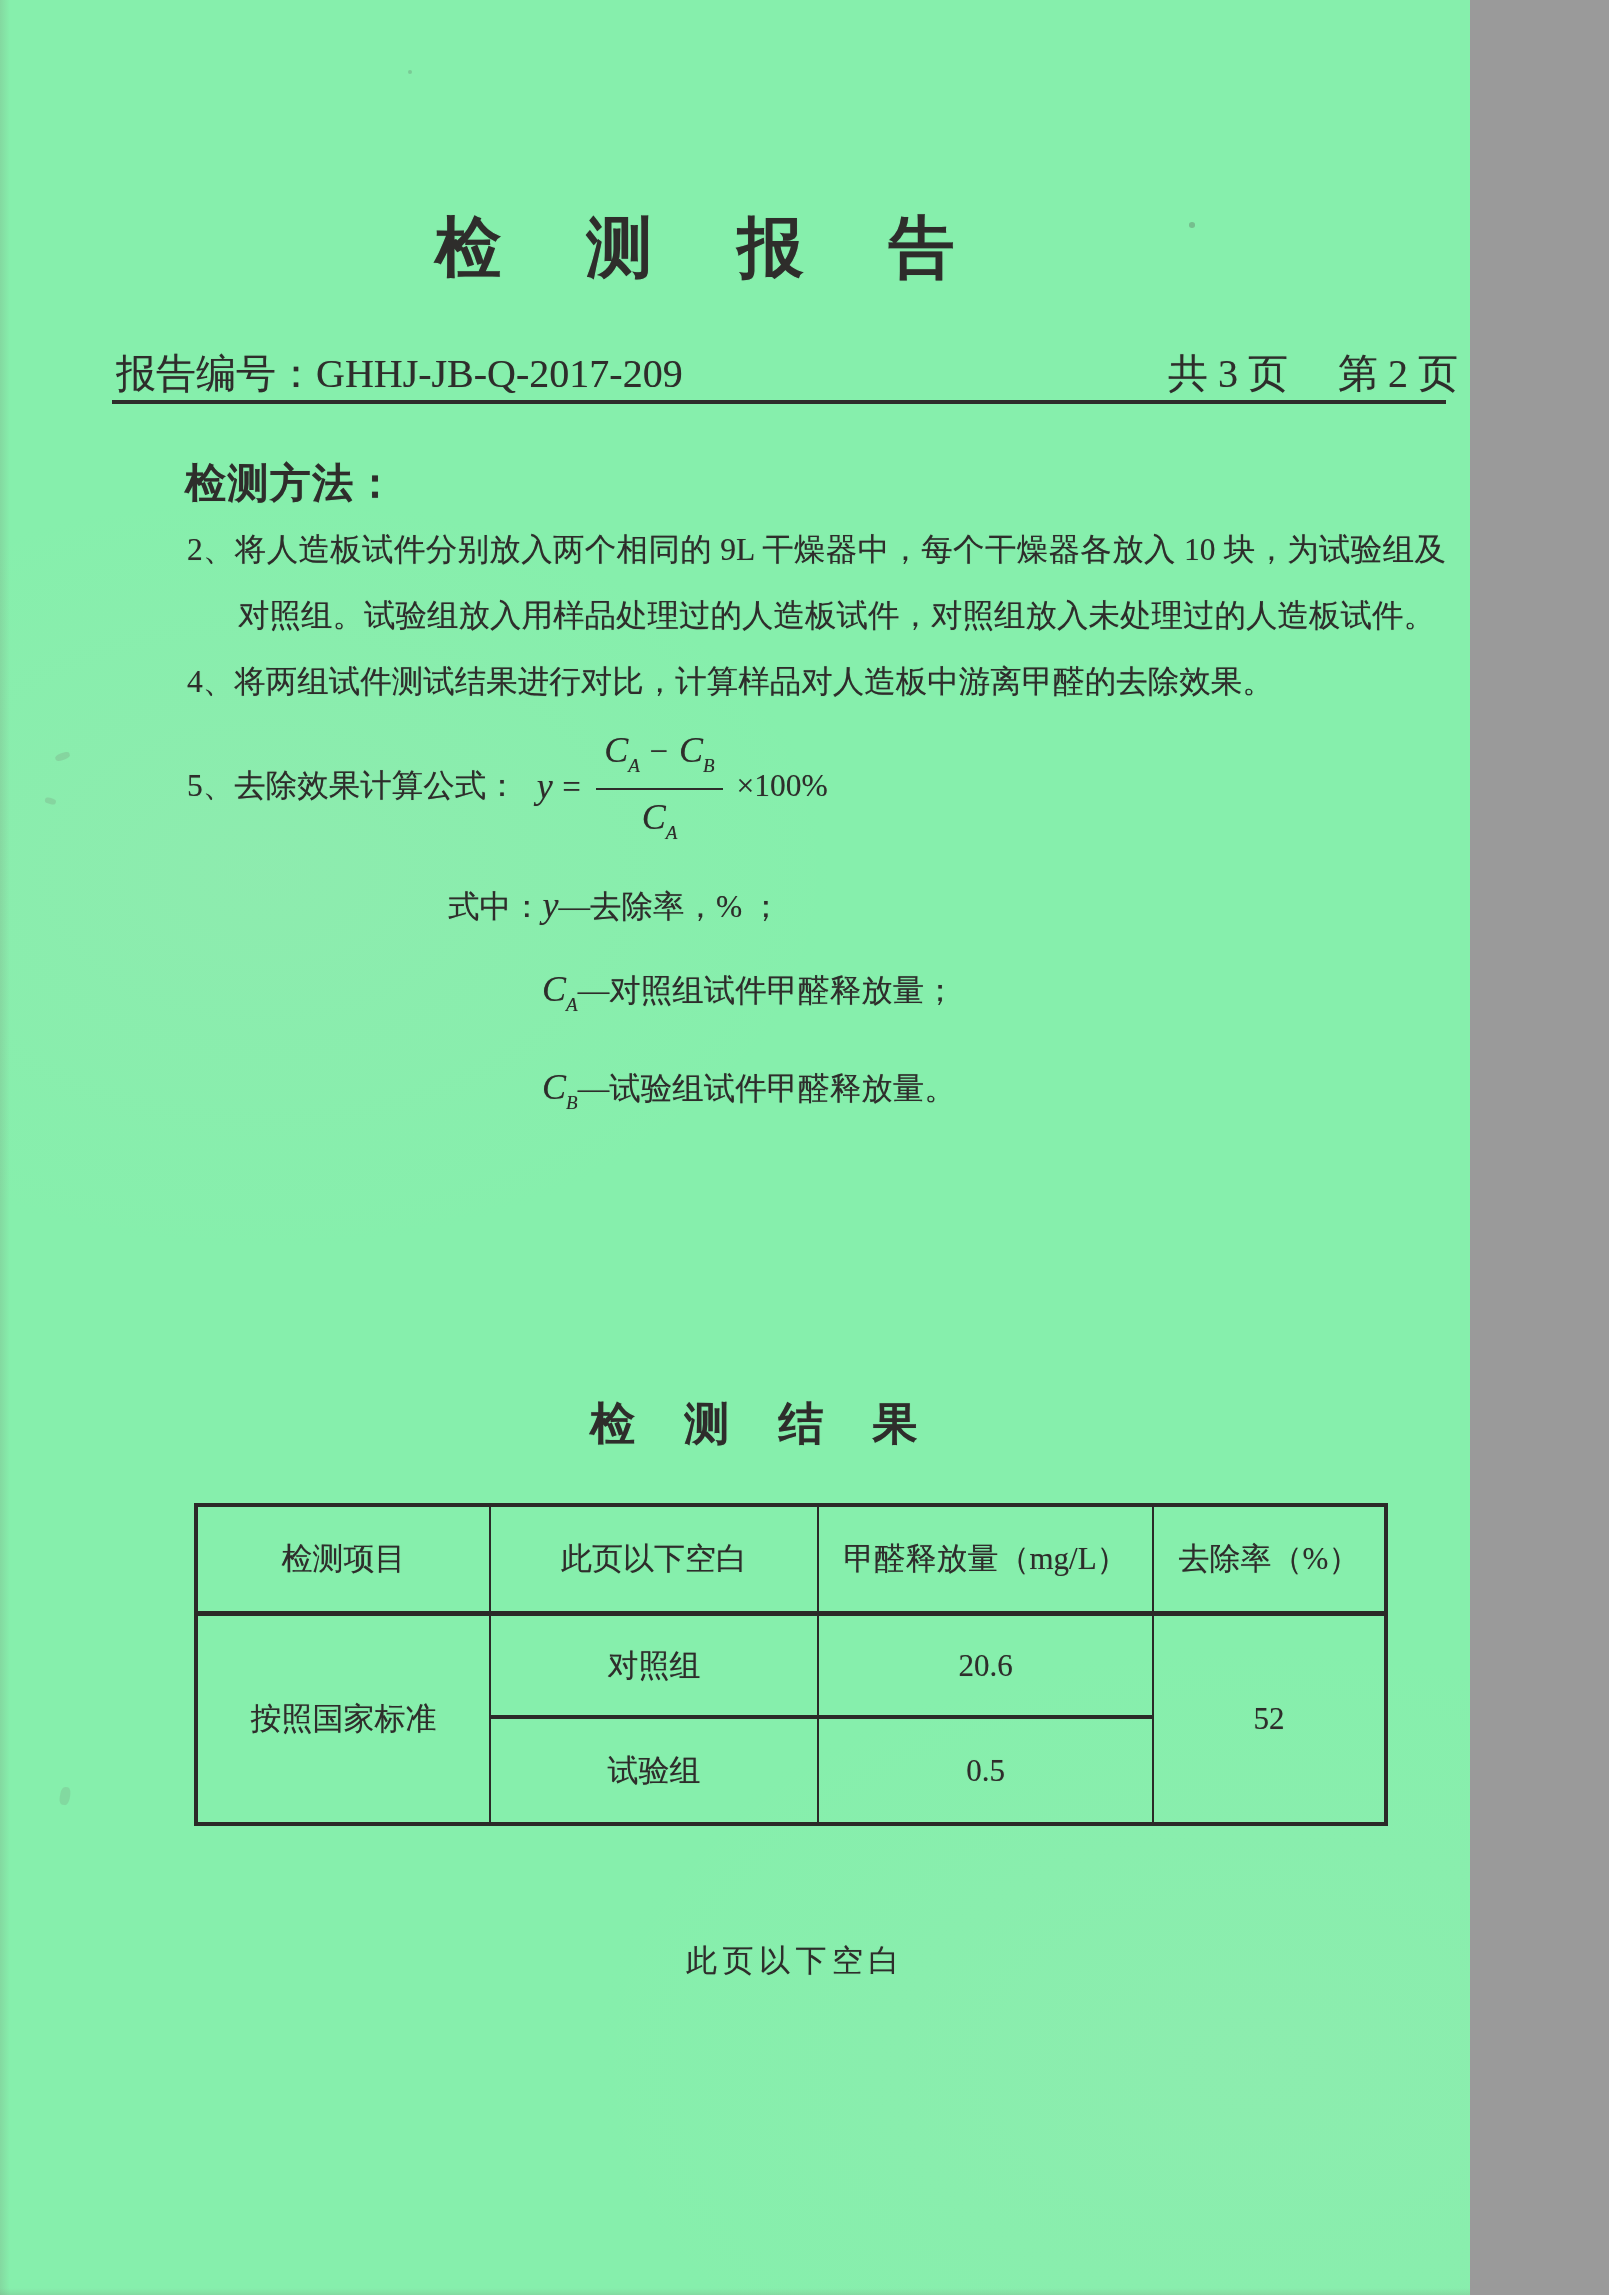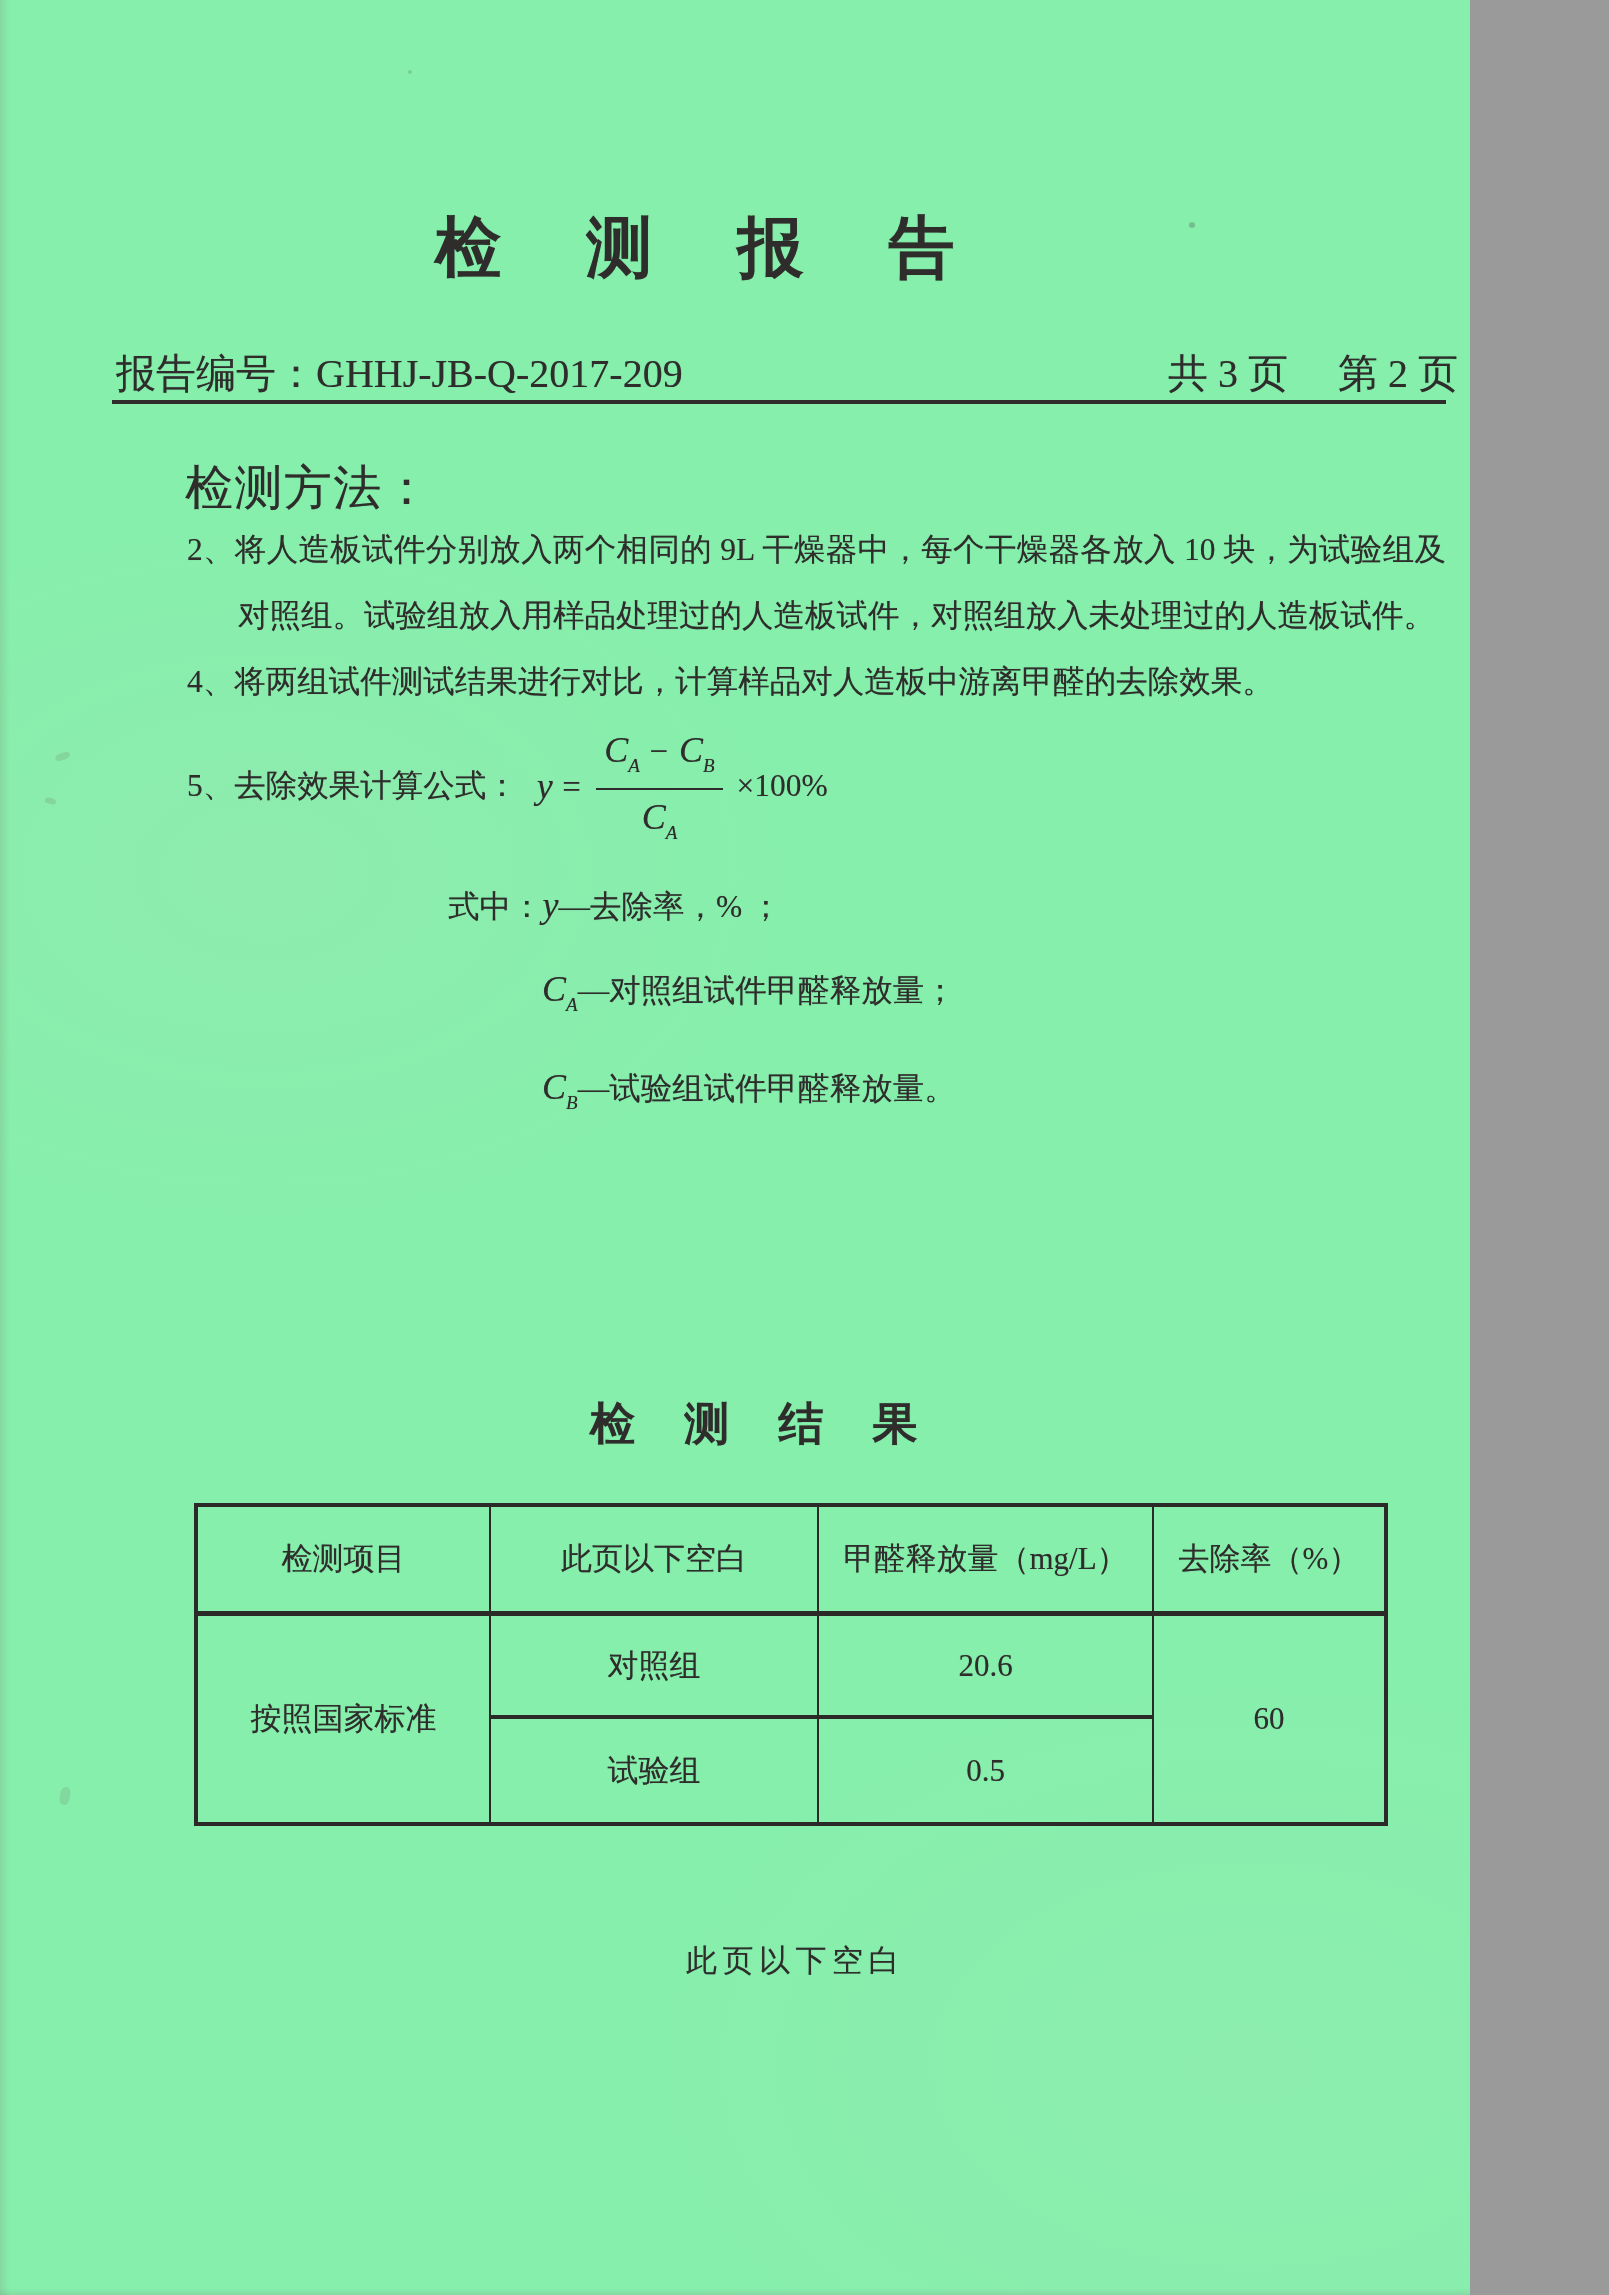--- a/index.html
+++ b/index.html
@@ -27,21 +27,21 @@
   .title { position:absolute; left:435px; top:203px;
     font-size:66px; font-weight:bold; letter-spacing:9.6px; white-space:nowrap; }
 
   .meta-row { position:absolute; left:116px; top:346px; width:1342px;
     display:flex; justify-content:space-between; align-items:baseline;
     font-size:40px; font-weight:normal; white-space:nowrap; }
   .rule { position:absolute; left:112px; top:400px; width:1334px; height:4.1px;
     background:#2e2d2b; }
 
   .sec-heading { position:absolute; left:185px; top:456px;
-    font-size:48px; font-weight:normal; letter-spacing:1.4px; }
+    font-size:41px; font-weight:bold; letter-spacing:1.4px; }
 
   .flow { position:absolute; left:187px; top:517px; width:1259px;
     font-size:31.5px; line-height:66px; text-align:justify; }
   .item { padding-left:51px; text-indent:-51px; }
 
   .formula-row { display:flex; align-items:center; margin-top:15px;
     line-height:1.1; text-align:left; }
   .f-label { white-space:nowrap; margin-right:19px; }
   .f-var { font-style:italic; font-size:36px; }
   .f-eq { font-size:33px; margin:0 11px 0 9.6px; }
@@ -119,21 +119,21 @@
 
   <div class="rtable soft">
     <div class="cell hb">检测项目</div>
     <div class="cell hb bl">此页以下空白</div>
     <div class="cell hb bl">甲醛释放量（mg/L）</div>
     <div class="cell hb bl">去除率（%）</div>
 
     <div class="cell span2">按照国家标准</div>
     <div class="cell bl mid">对照组</div>
     <div class="cell bl mid">20.6</div>
-    <div class="cell bl span2">60</div>
+    <div class="cell bl span2">52</div>
     <div class="cell bl">试验组</div>
     <div class="cell bl">0.5</div>
   </div>
 
   <div class="blank-note soft">此页以下空白</div>
 
   <svg class="stamp" width="275" height="445" viewBox="0 0 402 650">
     <g fill="none" stroke="#cd5c72" stroke-linecap="round">
       <path d="M 286 134 C 322 106 362 84 412 66" stroke-width="18" opacity="0.78"></path>
       <path d="M 316 566 C 350 553 382 532 418 503" stroke-width="16" opacity="0.72"></path>

